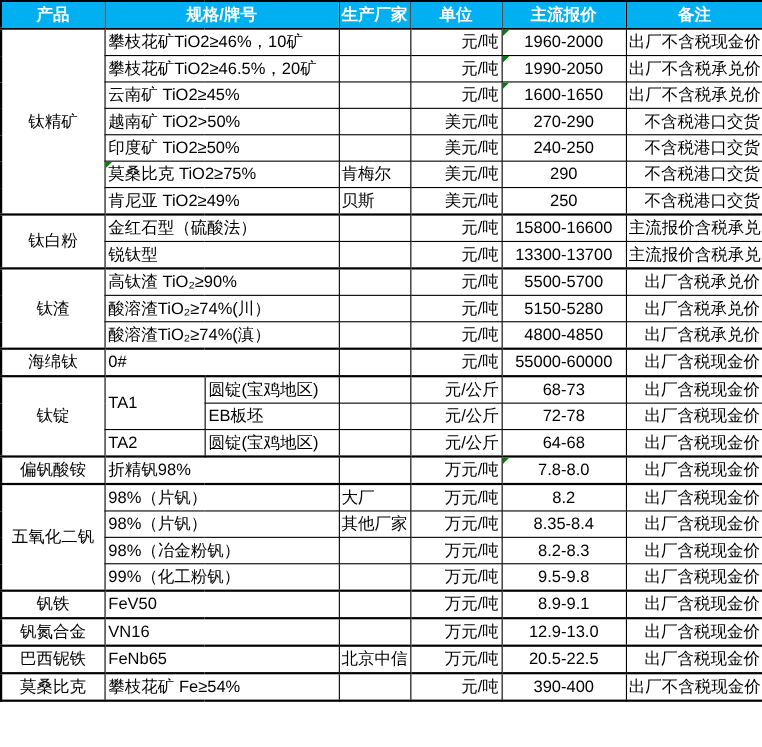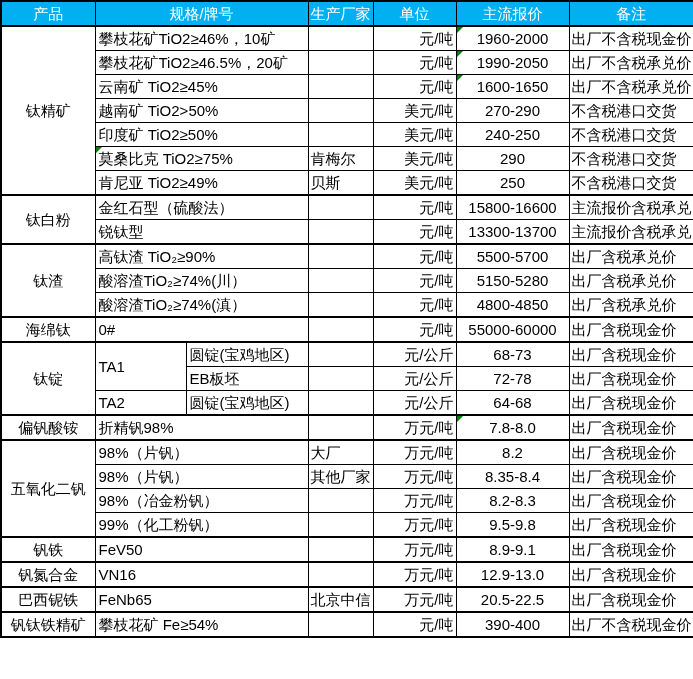--- a/index.html
+++ b/index.html
@@ -19,32 +19,32 @@
     padding:0 2px;
     overflow:hidden;
     white-space:nowrap;
     line-height:23px;
     position:relative;
     box-sizing:border-box;
   }
   th{
     background:#00B0F0;
     color:#ffffff;
-    font-weight:normal;
+    font-weight:bold;
     text-align:center;
     border-bottom:2px solid #000;
     font-size:15px;
   }
   tr.gs > td{border-top:2px solid #000;}
   .c-product{text-align:center;margin-top:37px;}
   .c-spec{text-align:left;padding-left:3px;}
   .c-maker{text-align:left;}
   .c-unit{text-align:right;}
   .c-price{text-align:center;}
-  .c-note{text-align:left;padding-left:2px;}
+  .c-note{text-align:right;padding-left:2px;}
   .flag{
     position:absolute;
     top:0;left:0;
     width:0;height:0;
     border-top:6px solid #008000;
     border-right:6px solid transparent;
   }
 </style>
 </head>
 <body>
@@ -251,21 +251,21 @@
     </tr>
     <tr class="gs">
       <td class="c-product">巴西铌铁</td>
       <td colspan="2" class="c-spec">FeNb65</td>
       <td class="c-maker">北京中信</td>
       <td class="c-unit">万元/吨</td>
       <td class="c-price">20.5-22.5</td>
       <td class="c-note">出厂含税现金价</td>
     </tr>
     <tr class="gs">
-      <td class="c-product">钒钛铁精矿</td>
+      <td class="c-product">莫桑比克</td>
       <td colspan="2" class="c-spec">攀枝花矿 Fe≥54%</td>
       <td class="c-maker"></td>
       <td class="c-unit">元/吨</td>
       <td class="c-price">390-400</td>
       <td class="c-note">出厂不含税现金价</td>
     </tr>
   </tbody>
 </table>
 
 </body></html>

